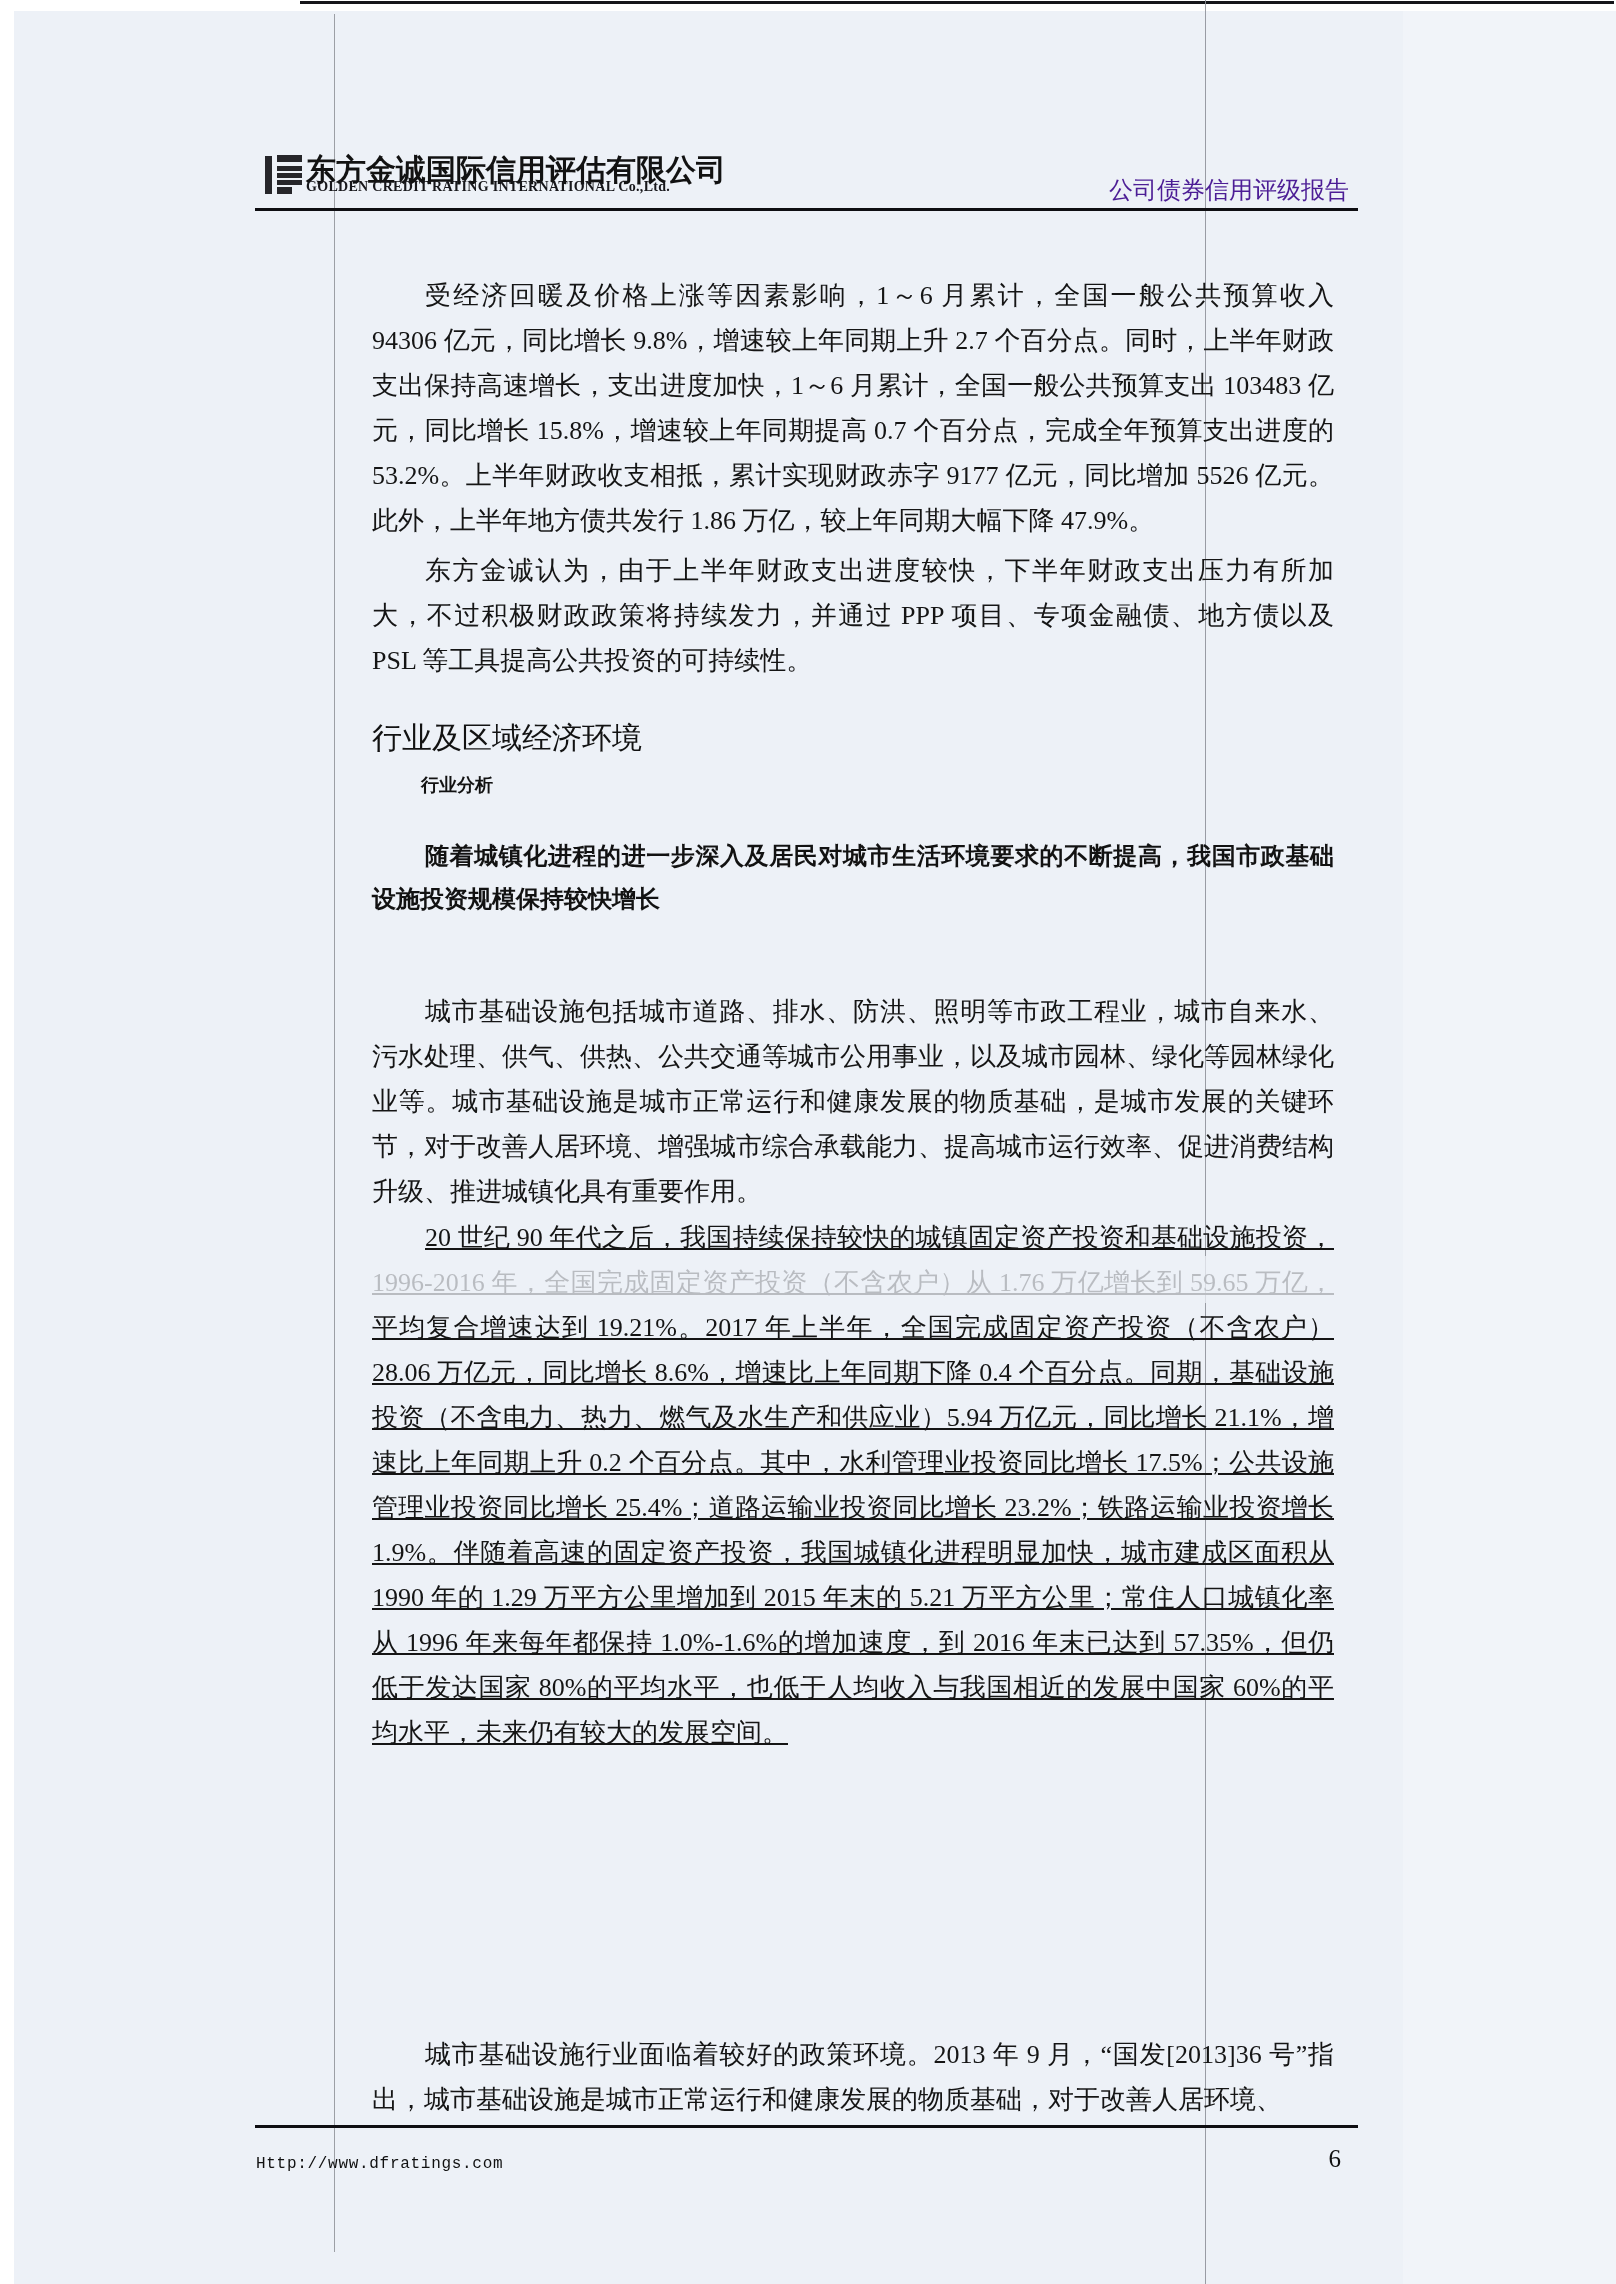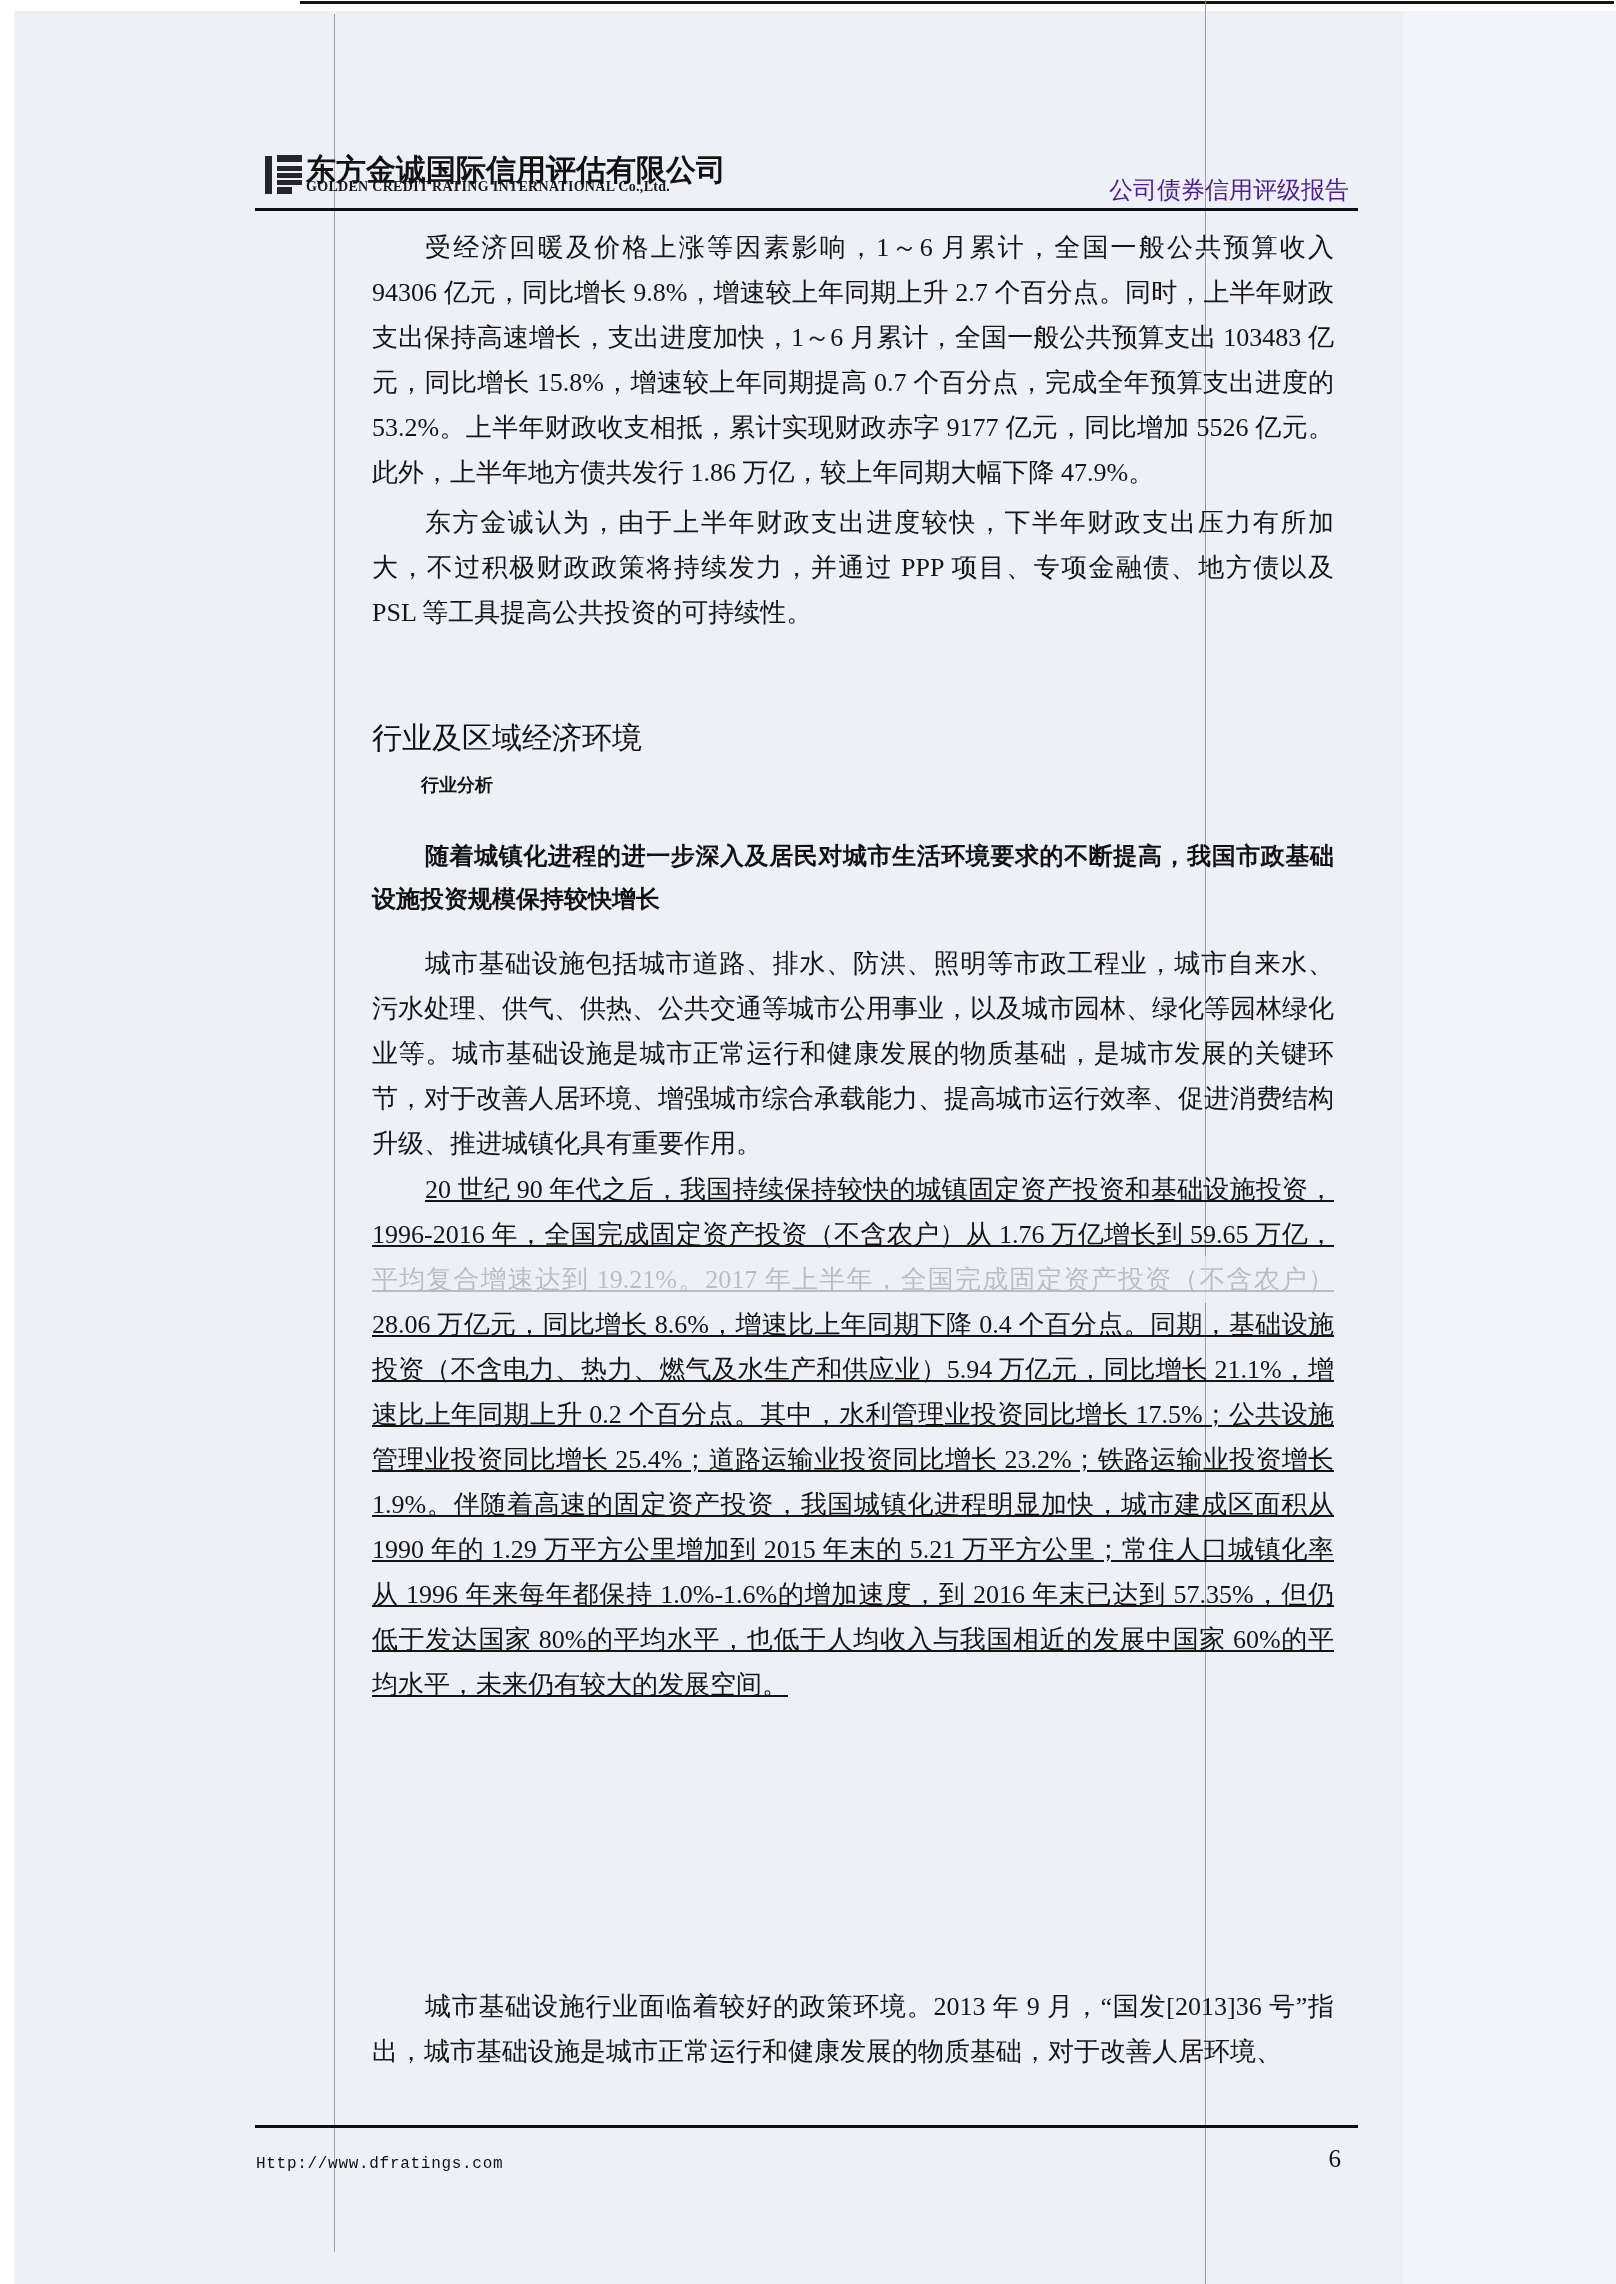--- a/index.html
+++ b/index.html
@@ -25,21 +25,21 @@
   .company-cn{position:absolute;left:306px;top:150px;font-size:30px;font-weight:bold;
               letter-spacing:0px;color:#121212;font-family:"Liberation Serif","DejaVu Serif",serif;white-space:nowrap;}
   .company-en{position:absolute;left:306px;top:179px;font-size:14px;font-weight:bold;
               letter-spacing:0.3px;color:#17171b;font-family:"Liberation Serif","DejaVu Serif",serif;white-space:nowrap;}
   .report-type{position:absolute;left:1040px;top:174px;width:309px;text-align:right;
                font-size:24px;color:#4c1d95;white-space:nowrap;}
   .header-rule{position:absolute;left:255px;top:208px;width:1103px;height:3.3px;background:#0e0e12;}
 
   
   .col{position:absolute;left:372px;width:962px;font-size:26px;line-height:45px;
-       text-align:justify;text-justify:inter-ideograph;color:#151515;}
+       text-align:justify;text-justify:inter-ideograph;color:#151515;margin-top:48px;}
   .indent{text-indent:53px;}
   .h1{position:absolute;left:372px;width:962px;font-size:30px;line-height:37px;font-weight:normal;
       font-family:"Liberation Sans","DejaVu Sans",sans-serif;color:#121212;margin-top:44px;}
   .h2{position:absolute;left:372px;width:962px;font-size:18px;line-height:37px;font-weight:bold;
       font-family:"Liberation Sans","DejaVu Sans",sans-serif;color:#121212;text-indent:49px;}
   .lead{position:absolute;left:372px;width:962px;font-size:24px;line-height:43px;font-weight:bold;
       font-family:"Liberation Sans","DejaVu Sans",sans-serif;color:#121212;
       text-align:justify;text-justify:inter-ideograph;text-indent:53px;}
 
   .p1{top:225px;} .p2{top:500px;}

